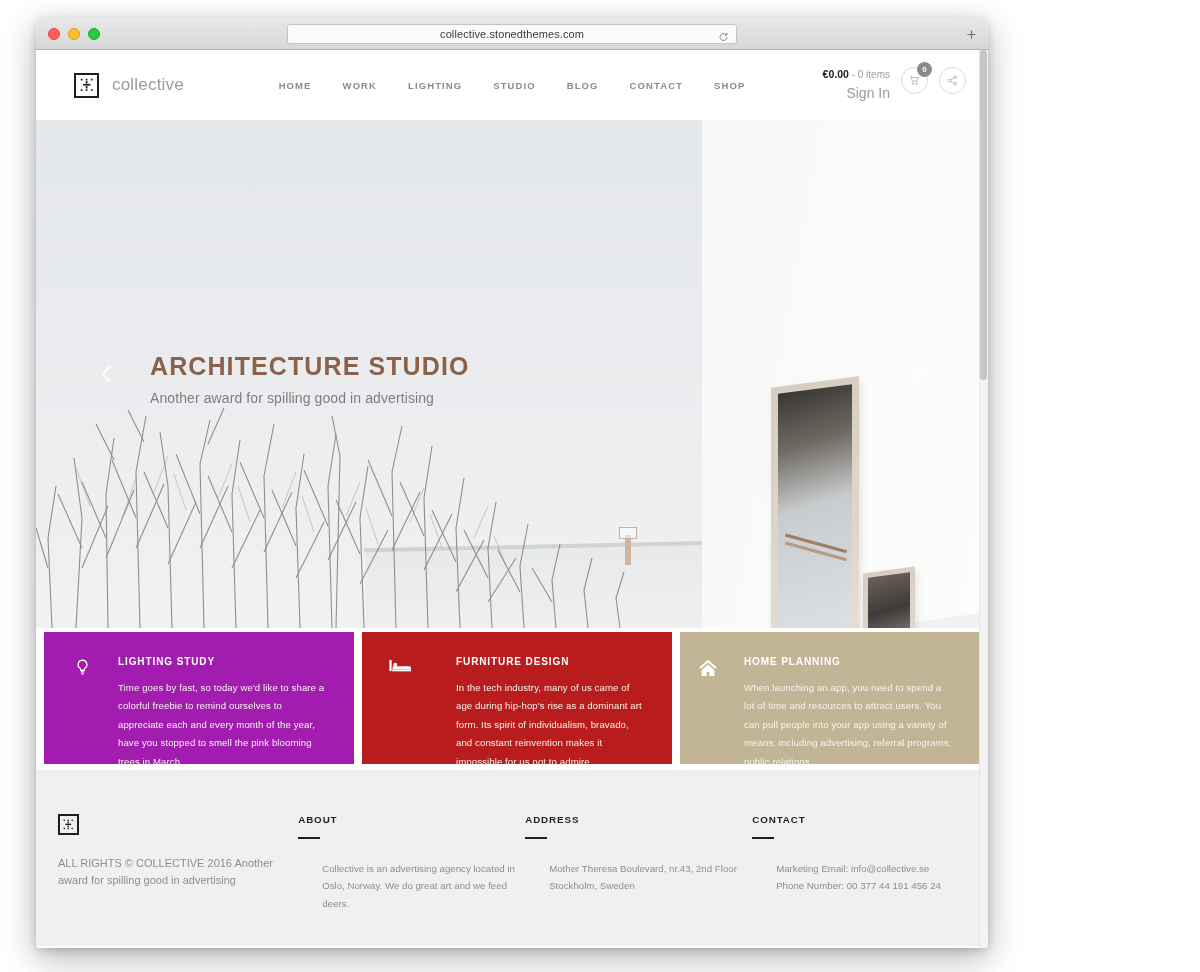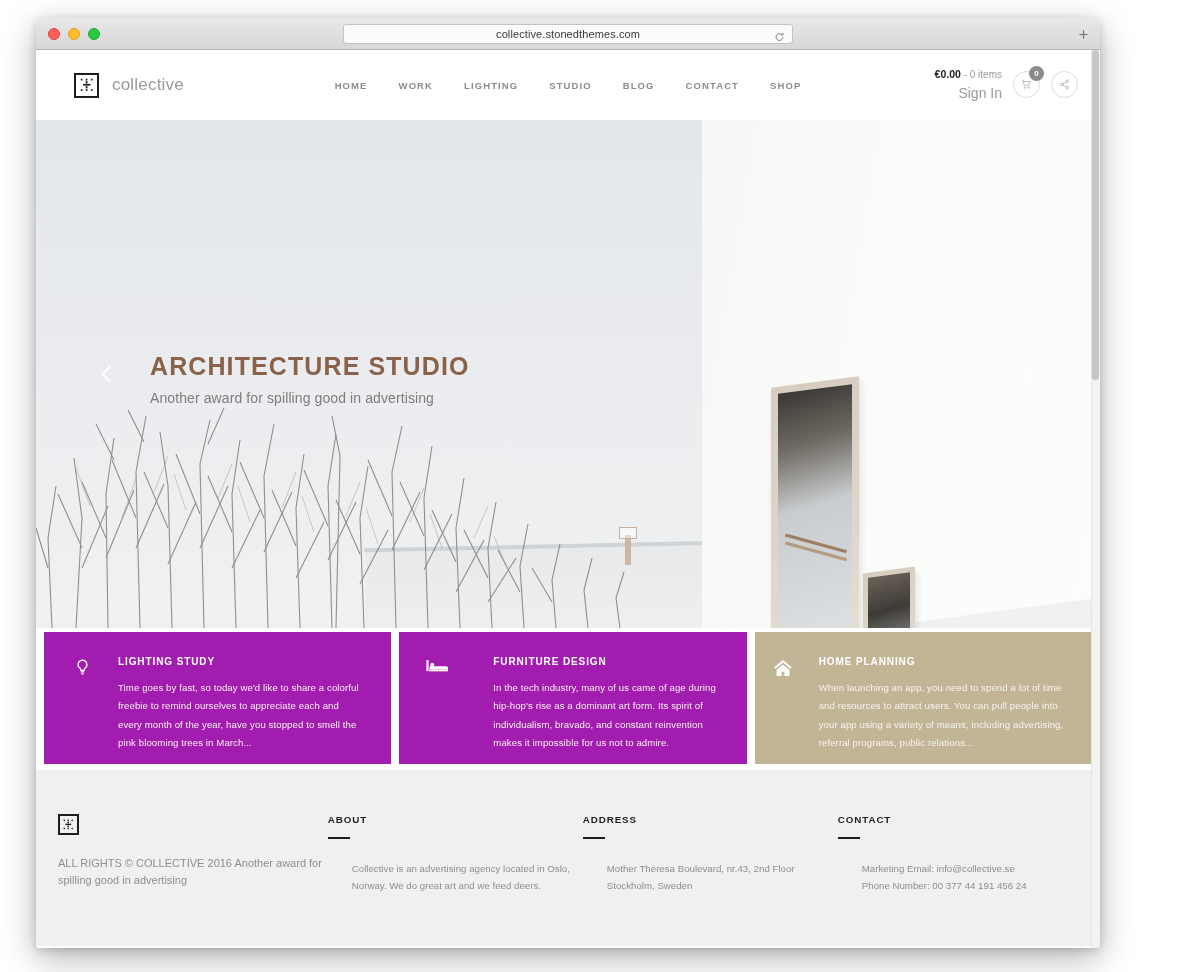--- a/index.html
+++ b/index.html
@@ -10,21 +10,21 @@
     background: #ffffff;
     font-family: "Liberation Sans", sans-serif;
     overflow: hidden;
   }
 
   
   .browser-window {
     position: absolute;
     left: 36px;
     top: 18px;
-    width: 1064px;
+    width: 952px;
     height: 930px;
     background: #ffffff;
     border-radius: 6px 6px 4px 4px;
     box-shadow: 0 10px 34px rgba(0,0,0,0.30), 0 2px 8px rgba(0,0,0,0.16);
     overflow: hidden;
   }
 
   .titlebar {
     position: relative;
     height: 32px;
@@ -125,21 +125,21 @@
     font-weight: bold;
     letter-spacing: 1.1px;
     color: #8b8b8b;
     text-decoration: none;
     white-space: nowrap;
   }
 
   .header-right {
     margin-left: auto;
     display: flex;
-    align-items: center;
+    align-items: flex-start;
     gap: 11px;
   }
   .cart-info { text-align: right; line-height: 1.45; }
   .cart-line1 { font-size: 10px; color: #9a9a9a; white-space: nowrap; }
   .cart-price { font-weight: bold; color: #222; font-size: 10.5px; }
   .signin-link { font-size: 14px; color: #9a9a9a; text-decoration: none; display:block; }
 
   .icon-circle {
     width: 27px; height: 27px;
     border-radius: 50%;
@@ -274,21 +274,21 @@
     margin-top: 4px;
     height: 132px;
   }
   .feature {
     flex: 1;
     display: flex;
     padding: 24px 26px 20px 22px;
     gap: 20px;
   }
   .feature-1 { background: #a21caf; }
-  .feature-2 { background: #a21caf; gap: 40px; }
+  .feature-2 { background: #b91c1c; gap: 40px; }
   .feature-3 { background: #c2b596; padding-left: 12px; }
   .feature-icon {
     width: 32px;
     flex: 0 0 32px;
     display: flex;
     justify-content: center;
     padding-top: 2px;
     color: #ffffff;
   }
   .feature-body { flex: 1; }

